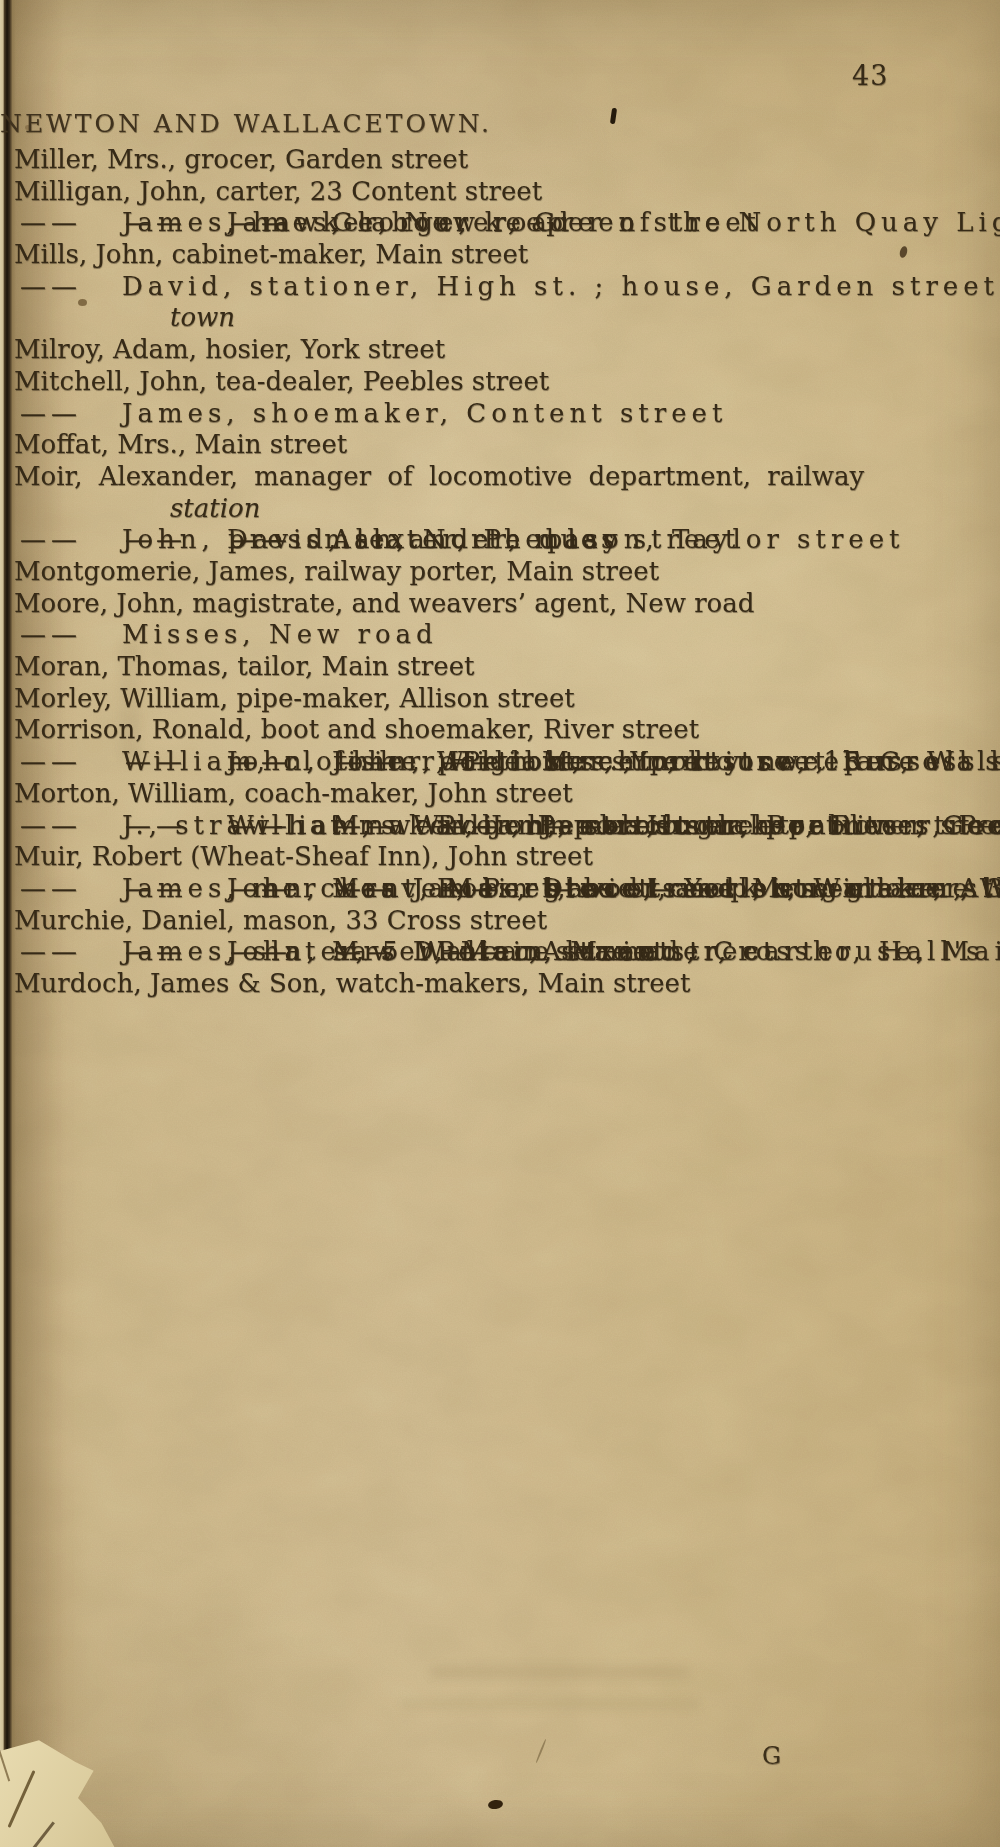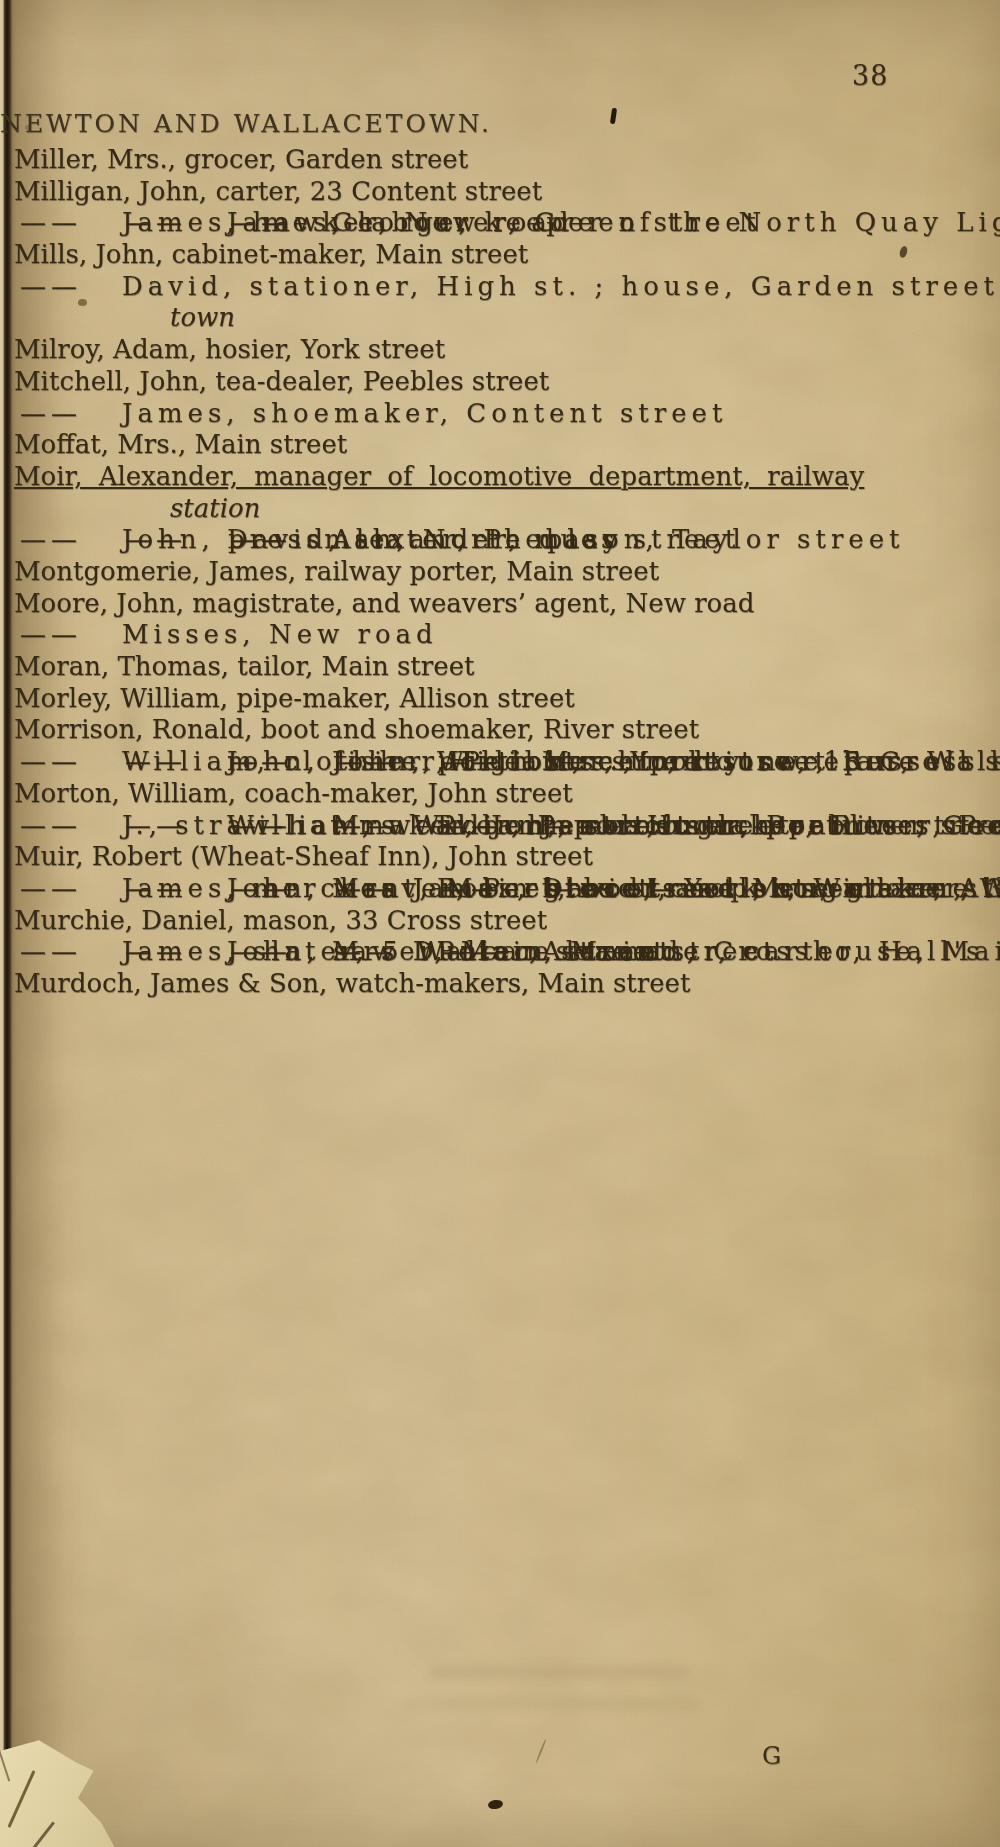--- a/index.html
+++ b/index.html
@@ -30,21 +30,21 @@
   
   .header{top:62px;left:0;width:868px;text-align:left;font-size:25px;letter-spacing:3px;color:#3f321e;
     text-shadow:0.5px 0.7px 0.8px rgba(60,46,24,0.5);white-space:nowrap;margin-top:47px;}
   .pagenum{top:60px;left:852px;font-size:27px;letter-spacing:1px;color:#362a17;
     text-shadow:0.5px 0.7px 0.8px rgba(60,46,24,0.5);}
   
   .entries{left:14px;top:144px;width:972px;font-size:26px;line-height:31.7px;
     text-shadow:0.4px 0.6px 0.7px rgba(53,42,24,0.5);}
   .line{white-space:nowrap;height:31.7px;}
   .line.cont{padding-left:156px;font-style:italic;}
-  .line.wide{word-spacing:8px;text-decoration:underline;}
+  .line.wide{word-spacing:8px;}
   .ditto{display:inline-block;width:102px;letter-spacing:5px;margin-left:3px;}
   
   .signature{top:1742px;left:762px;font-size:24px;color:#3c2f1a;
     text-shadow:0.4px 0.6px 0.7px rgba(53,42,24,0.5);}
   
   .speck{position:absolute;border-radius:50%;}
   .tick1{left:611px;top:108px;width:5px;height:16px;background:#241a0c;border-radius:3px;transform:rotate(8deg);}
   .tick2{left:900px;top:246px;width:7px;height:12px;background:#46351d;border-radius:50%;transform:rotate(15deg);opacity:.85;}
   .blob1{left:488px;top:1800px;width:15px;height:9px;background:#32220e;border-radius:50%;transform:rotate(-8deg);}
   .dot1{left:78px;top:299px;width:9px;height:7px;background:#6e5733;opacity:.8;}
@@ -87,19 +87,19 @@
   <div class="speck tick2"></div>
   <div class="speck blob1"></div>
   <div class="speck dot1"></div>
   <div class="speck dot2"></div>
   <div class="speck scratch1"></div>
   <div class="smudge sm1"></div>
   <div class="smudge sm2"></div>
   <div class="smudge sm3"></div>
 
   <div class="abs header">NEWTON AND WALLACETOWN.</div>
-  <div class="abs pagenum">38</div>
+  <div class="abs pagenum">43</div>
 
   <div class="abs entries"><div class="line main"><span>Miller, Mrs., grocer, Garden street</span></div><div class="line main"><span>Milligan, John, carter, 23 Content street</span></div><div class="line ditto"><span class="ditto">——</span><span>James, hawker, New road</span></div><div class="line ditto"><span class="ditto">——</span><span>James, labourer, Green street</span></div><div class="line ditto"><span class="ditto">——</span><span>George, keeper of the North Quay Lighthouse</span></div><div class="line main"><span>Mills, John, cabinet-maker, Main street</span></div><div class="line ditto"><span class="ditto">——</span><span>David, stationer, High st. ; house, Garden street, Wallace-</span></div><div class="line cont"><span>town</span></div><div class="line main"><span>Milroy, Adam, hosier, York street</span></div><div class="line main"><span>Mitchell, John, tea-dealer, Peebles street</span></div><div class="line ditto"><span class="ditto">——</span><span>James, shoemaker, Content street</span></div><div class="line main"><span>Moffat, Mrs., Main street</span></div><div class="line main wide"><span>Moir, Alexander, manager of locomotive department, railway</span></div><div class="line cont"><span>station</span></div><div class="line ditto"><span class="ditto">——</span><span>John, pressman, North quay</span></div><div class="line ditto"><span class="ditto">——</span><span>David, slater, Peebles street</span></div><div class="line ditto"><span class="ditto">——</span><span>Alexander, mason, Taylor street</span></div><div class="line main"><span>Montgomerie, James, railway porter, Main street</span></div><div class="line main"><span>Moore, John, magistrate, and weavers’ agent, New road</span></div><div class="line ditto"><span class="ditto">——</span><span>Misses, New road</span></div><div class="line main"><span>Moran, Thomas, tailor, Main street</span></div><div class="line main"><span>Morley, William, pipe-maker, Allison street</span></div><div class="line main"><span>Morrison, Ronald, boot and shoemaker, River street</span></div><div class="line ditto"><span class="ditto">——</span><span>William, clothier, High street ; house, 15 Cross st.</span></div><div class="line ditto"><span class="ditto">——</span><span>John, fisher, Peebles street</span></div><div class="line ditto"><span class="ditto">——</span><span>John, portioner, York street lane</span></div><div class="line ditto"><span class="ditto">——</span><span>William, chimney sweeper, Wallace street</span></div><div class="line ditto"><span class="ditto">——</span><span>Mrs.; portioner, Russell street</span></div><div class="line main"><span>Morton, William, coach-maker, John street</span></div><div class="line ditto"><span class="ditto">——</span><span>J., straw-hat maker, John street</span></div><div class="line ditto"><span class="ditto">——</span><span>William, weaver, Peebles street</span></div><div class="line ditto"><span class="ditto">——</span><span>Mrs William, portioner, Peebles street</span></div><div class="line ditto"><span class="ditto">——</span><span>Robert, coach-maker, River street</span></div><div class="line ditto"><span class="ditto">——</span><span>James, coach-painter, George street</span></div><div class="line ditto"><span class="ditto">——</span><span>Hugh, portioner, Peebles street</span></div><div class="line main"><span>Muir, Robert (Wheat-Sheaf Inn), John street</span></div><div class="line ditto"><span class="ditto">——</span><span>James, merchant, Main street</span></div><div class="line ditto"><span class="ditto">——</span><span>John, weaver, Peebles street</span></div><div class="line ditto"><span class="ditto">——</span><span>Mrs James, grocer, York street lane</span></div><div class="line ditto"><span class="ditto">——</span><span>Robert, boot and shoe-maker, Wallace street</span></div><div class="line ditto"><span class="ditto">——</span><span>David, cooper, Wallace street</span></div><div class="line ditto"><span class="ditto">——</span><span>Israel, engineer, Allison street</span></div><div class="line ditto"><span class="ditto">——</span><span>Mrs, grocer, 33 Content street</span></div><div class="line main"><span>Murchie, Daniel, mason, 33 Cross street</span></div><div class="line ditto"><span class="ditto">——</span><span>James, slater, 5 Wallace street</span></div><div class="line ditto"><span class="ditto">——</span><span>John, sawer, Main street</span></div><div class="line ditto"><span class="ditto">——</span><span>Mrs Duncan, Main street</span></div><div class="line ditto"><span class="ditto">——</span><span>Peter, seaman, Crosshouse, Main street</span></div><div class="line ditto"><span class="ditto">——</span><span>Alexander, carter, Hall's vennal</span></div><div class="line main"><span>Murdoch, James &amp; Son, watch-makers, Main street</span></div></div>
 
   <div class="abs signature">G</div>
 
 </div>
 
 </body></html>

